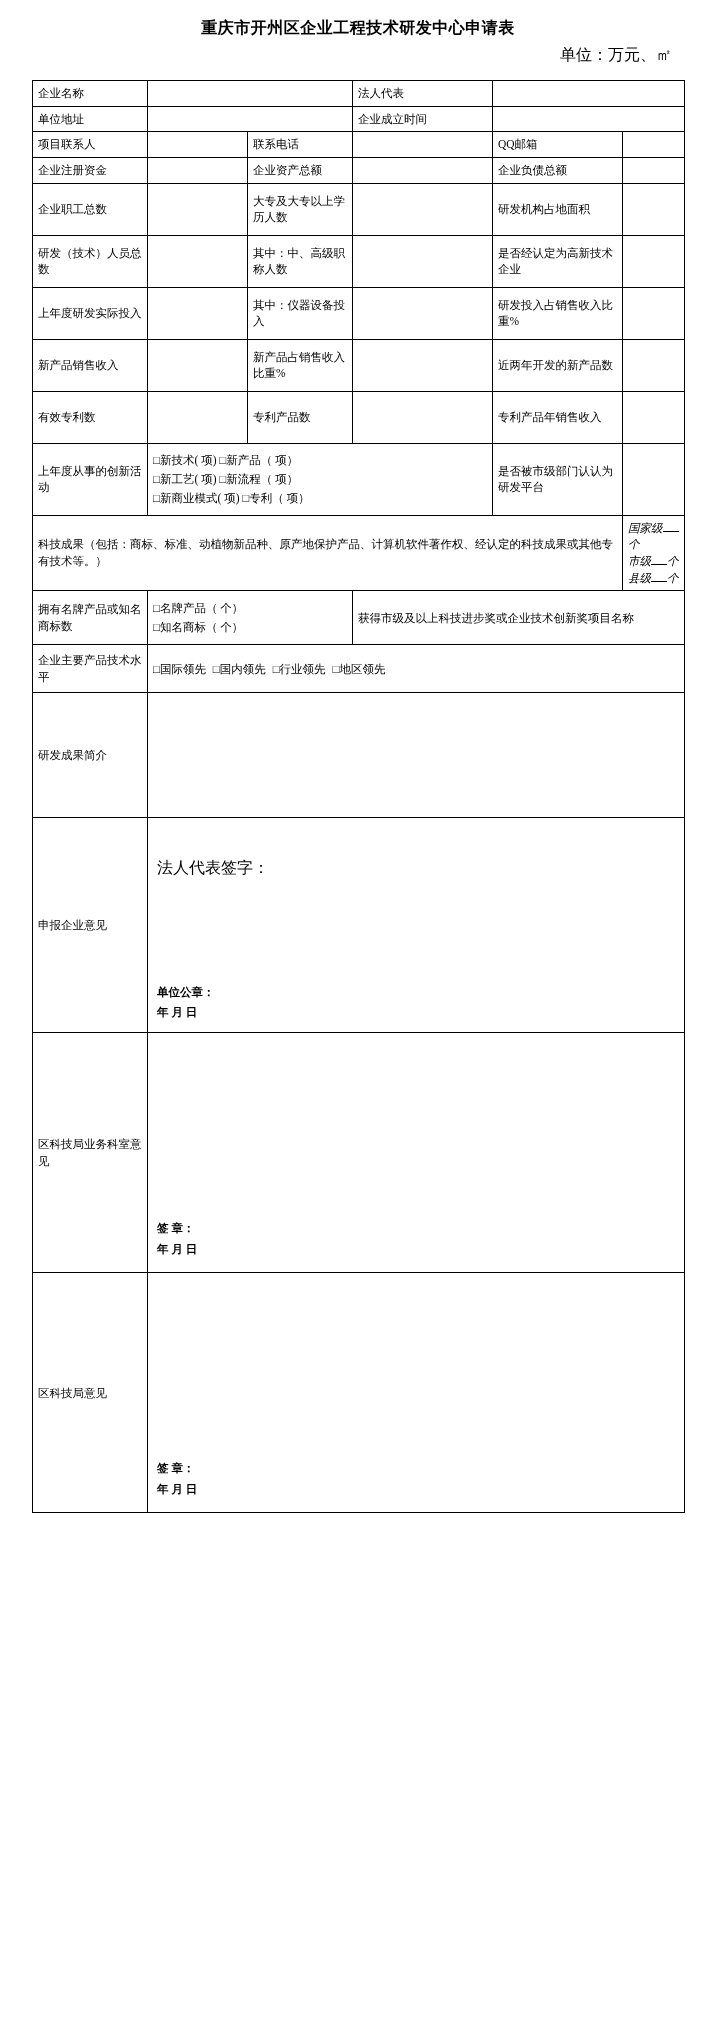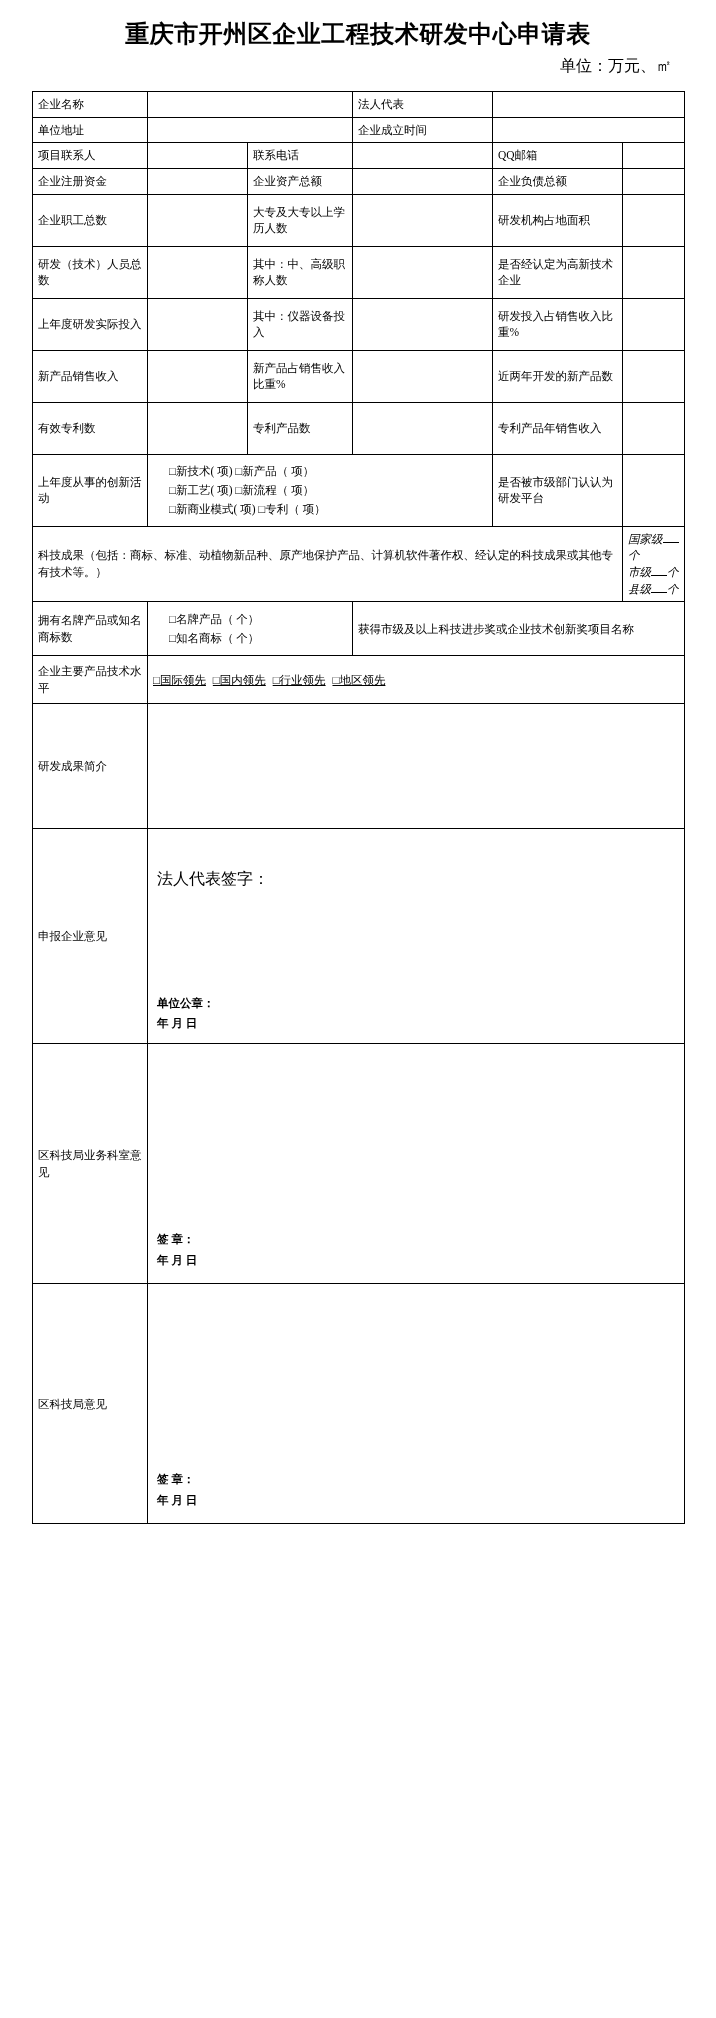--- a/index.html
+++ b/index.html
@@ -12,21 +12,21 @@
     font-family: "Liberation Serif", "DejaVu Serif", serif;
     color: #000000;
   }
   .page {
     width: 716px;
     box-sizing: border-box;
     padding: 10px 32px 20px 32px;
   }
   .doc-title {
     text-align: center;
-    font-size: 24px;
+    font-size: 16px;
     font-weight: bold;
     letter-spacing: 0.5px;
     margin: 8px 0 6px 0;
     font-family: Liberation Sans, sans-serif;
   }
   .unit-line {
     text-align: right;
     font-size: 16px;
     margin: 0 0 14px 0;
     padding-right: 12px;
@@ -46,24 +46,23 @@
   }
   td.label {
     text-align: left;
   }
   td.blank {
     text-align: left;
   }
   .chk {
     display: inline-block;
     margin-right: 4px;
-    text-decoration: underline;
   }
   .cell-lines div {
-    margin: 2px 16px;
+    margin: 2px 0;
   }
   .sign-top {
     font-size: 16px;
     font-weight: normal;
     padding-top: 26px;
     padding-left: 4px;
   }
   .sign-bottom {
     font-size: 11.5px;
     padding-left: 4px;

